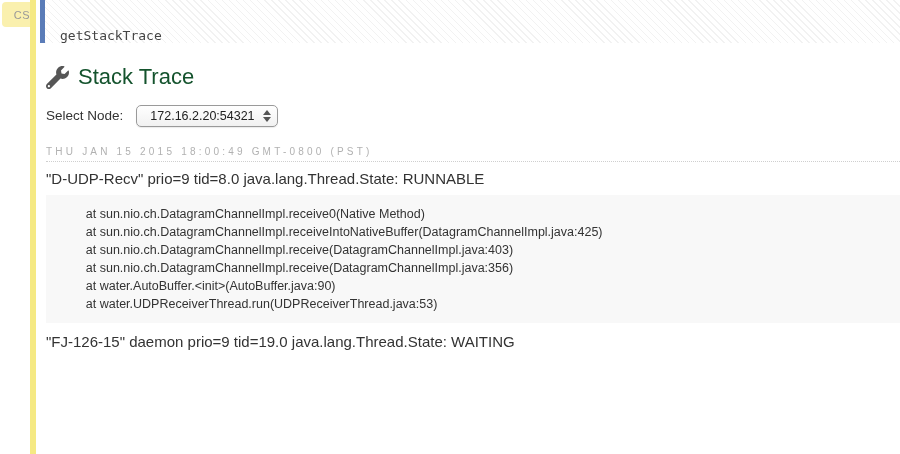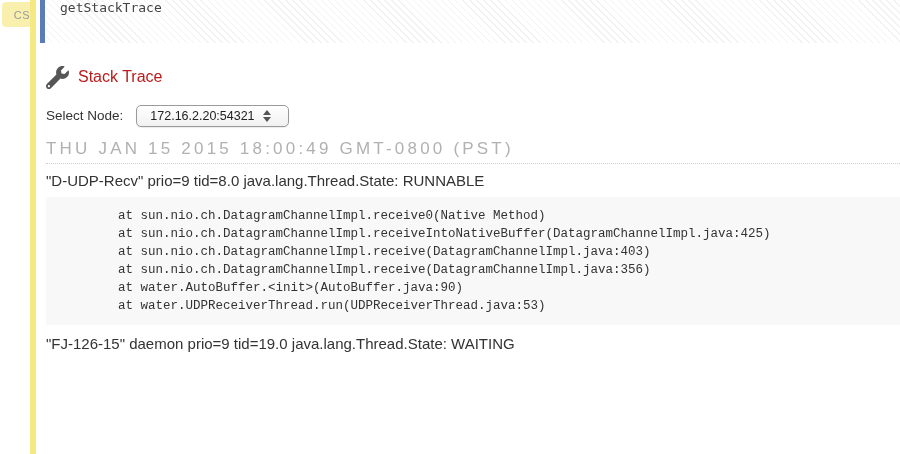--- a/index.html
+++ b/index.html
@@ -19,63 +19,63 @@
     background: #f5e983;
   }
 
   
   .cell-input {
     position: absolute; left: 40px; top: 0; right: 0; height: 43px;
     border-left: 5px solid #5a7cb8;
     background: #fff;
     background-image: repeating-linear-gradient(45deg,
       rgba(0,0,0,0.05) 0, rgba(0,0,0,0.05) 1px, transparent 1px, transparent 5px);
-    display: flex; align-items: flex-start;
+    display: flex; align-items: flex-end;
   }
   .cell-input code {
     font-family: "DejaVu Sans Mono", "Liberation Mono", monospace;
     font-size: 13px; color: #444; padding-left: 15px;
   }
 
   
   .output { position: absolute; left: 46px; top: 43px; right: 0; }
 
   .title-row { display: flex; align-items: center; gap: 9px; margin-top: 20px; height: 28px; }
   .title-row svg { display: block; }
-  .page-title { font-size: 16px; color: #b91c1c; font-weight: 400; }
+  .page-title { font-size: 22px; color: #14532d; font-weight: 400; }
 
   .select-row { display: flex; align-items: center; gap: 13px; margin-top: 13px; height: 23px; }
   .select-label { font-size: 13.5px; color: #333; }
   .node-select {
     display: inline-flex; align-items: center; gap: 8px;
-    height: 22px; padding: 0 17px 0 13px;
+    height: 22px; padding: 0 6px 0 13px;
     border: 1px solid #9a9a9a; border-radius: 5px;
     background: linear-gradient(#ffffff, #f1f1f1);
     box-shadow: 0 1px 1px rgba(0,0,0,0.08);
     cursor: default;
   }
   .node-select .value { font-size: 12.5px; color: #222; }
   .stepper { display: flex; flex-direction: column; gap: 2px; }
   .stepper i { display: block; width: 0; height: 0; border-left: 4px solid transparent; border-right: 4px solid transparent; }
   .stepper .up { border-bottom: 5px solid #555; }
   .stepper .down { border-top: 5px solid #555; }
 
   .timestamp {
-    margin-top: 12px; padding-bottom: 4px;
-    font-size: 17px; letter-spacing: 3.2px; color: #b1b1b1;
+    margin-top: 19px; padding-bottom: 4px;
+    font-size: 10px; letter-spacing: 3.2px; color: #b1b1b1;
     border-bottom: 1px dotted #cfcfcf;
     text-transform: uppercase;
   }
 
   .thread-header { margin-top: 7px; font-size: 15px; color: #333; height: 19px; line-height: 19px; }
   .thread-header.second { margin-top: 9px; }
 
   pre.stack {
     margin-top: 7px; background: #f8f8f8; color: #333;
-    font-family: Liberation Mono, monospace;
+    font-family: Liberation Sans, sans-serif;
     font-size: 12.5px; line-height: 18px;
     padding: 10px 12px; white-space: pre; tab-size: 8;
   }
 </style>
 </head>
 <body>
 
 <div class="cell-badge">CS</div>
 <div class="left-rail"></div>
 

